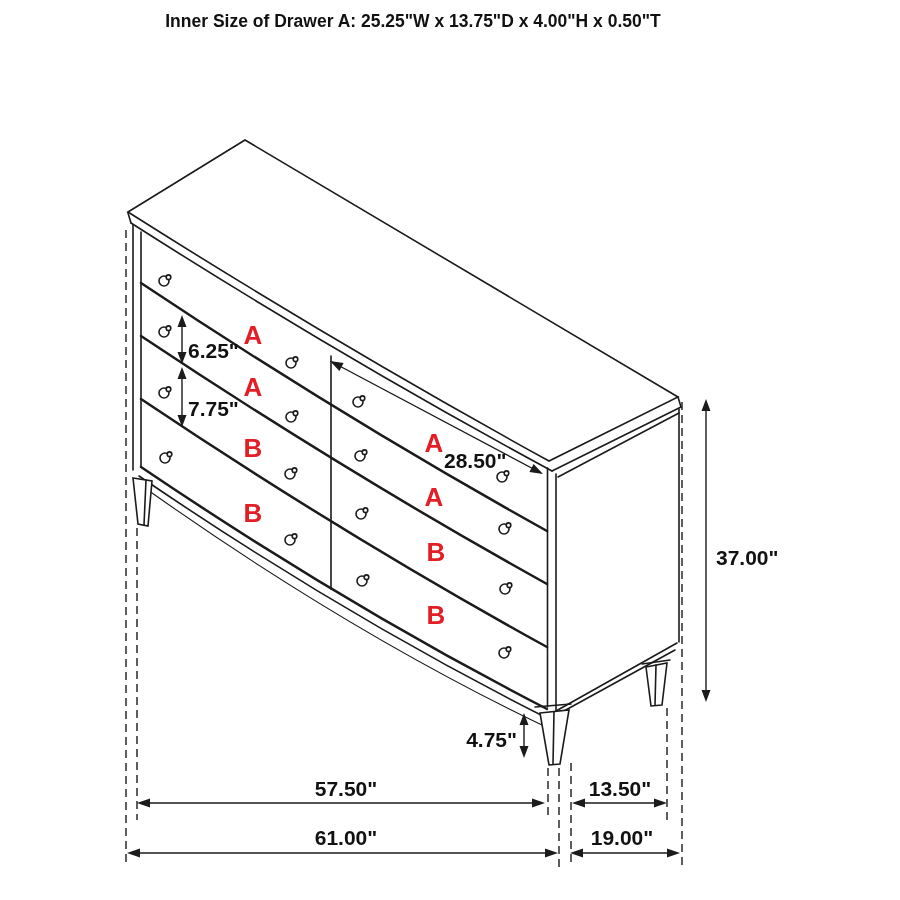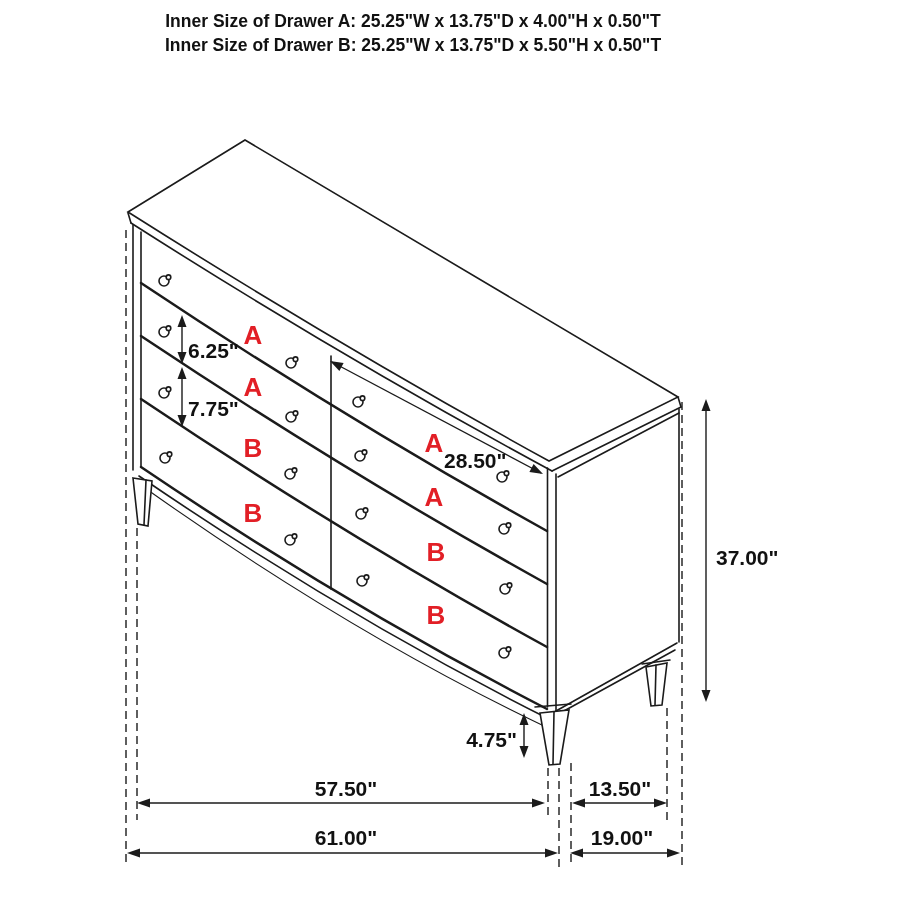--- a/index.html
+++ b/index.html
@@ -18,21 +18,20 @@
   .dimtxt{font-family:"Liberation Sans", sans-serif;font-weight:bold;font-size:21px;fill:#111;}
   .redtxt{font-family:"Liberation Sans", sans-serif;font-weight:bold;font-size:26px;fill:#e21f26;}
 </style>
 </head>
 <body>
 
 <div class="stage">
 
   <div class="title-block">
     <div>Inner Size of Drawer A: 25.25"W x 13.75"D x 4.00"H x 0.50"T</div>
-    <div>Inner Size of Drawer B: 25.25"W x 13.75"D x 5.50"H x 0.50"T</div>
   </div>
 
   <svg width="900" height="900" viewBox="0 0 900 900">
     <defs>
       <g id="knob">
         <circle cx="0" cy="0" r="5" class="ln fillw"></circle>
         <circle cx="4.5" cy="-3.8" r="2.3" class="ln fillw"></circle>
       </g>
     </defs>
 

